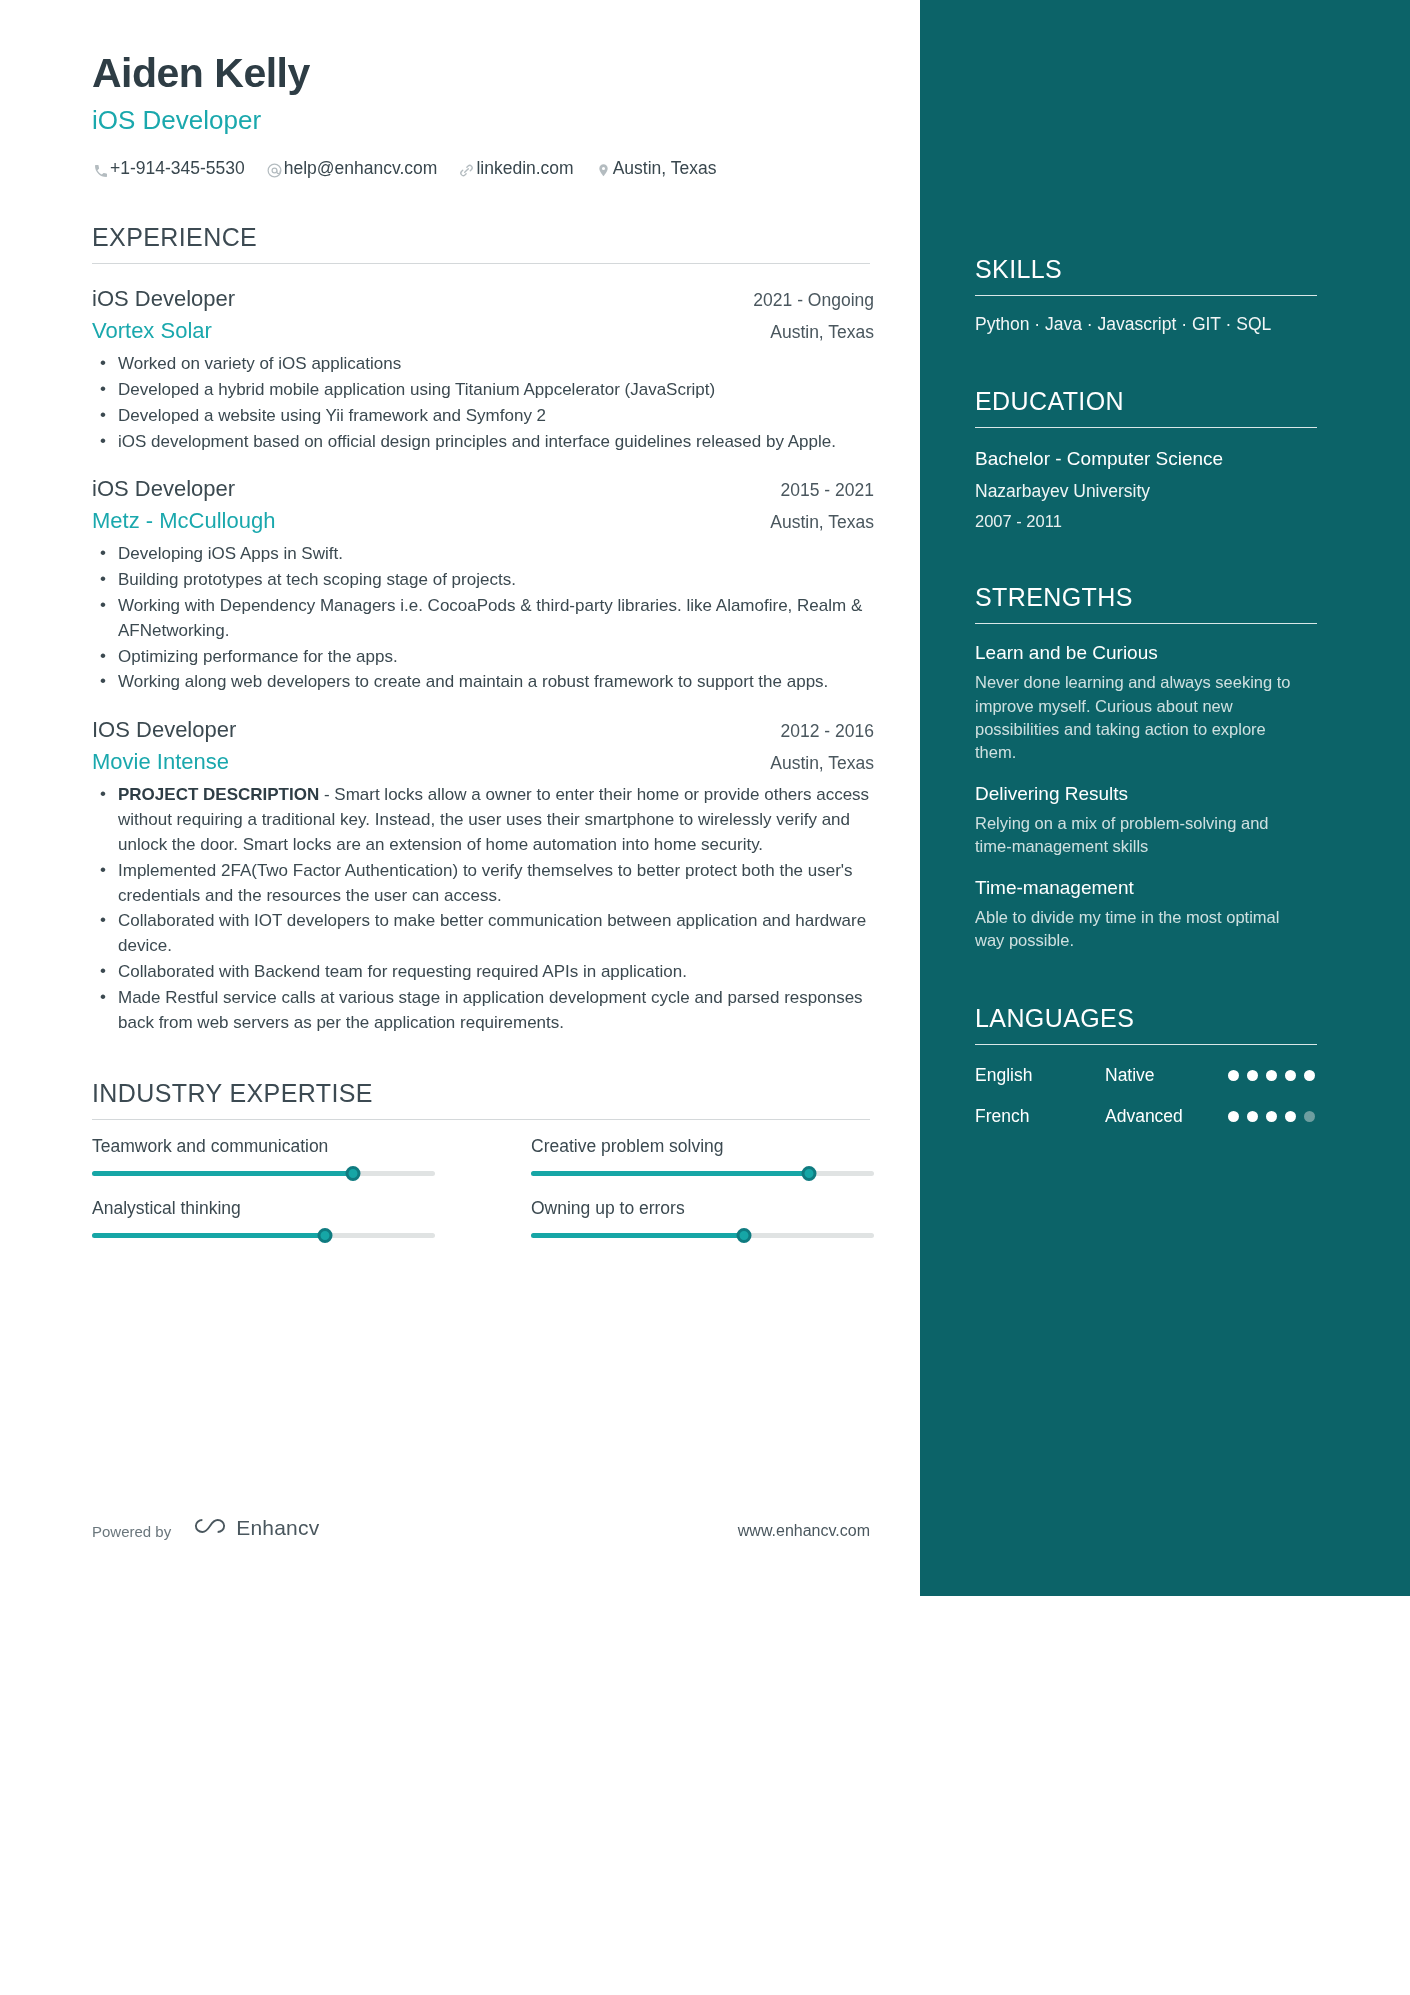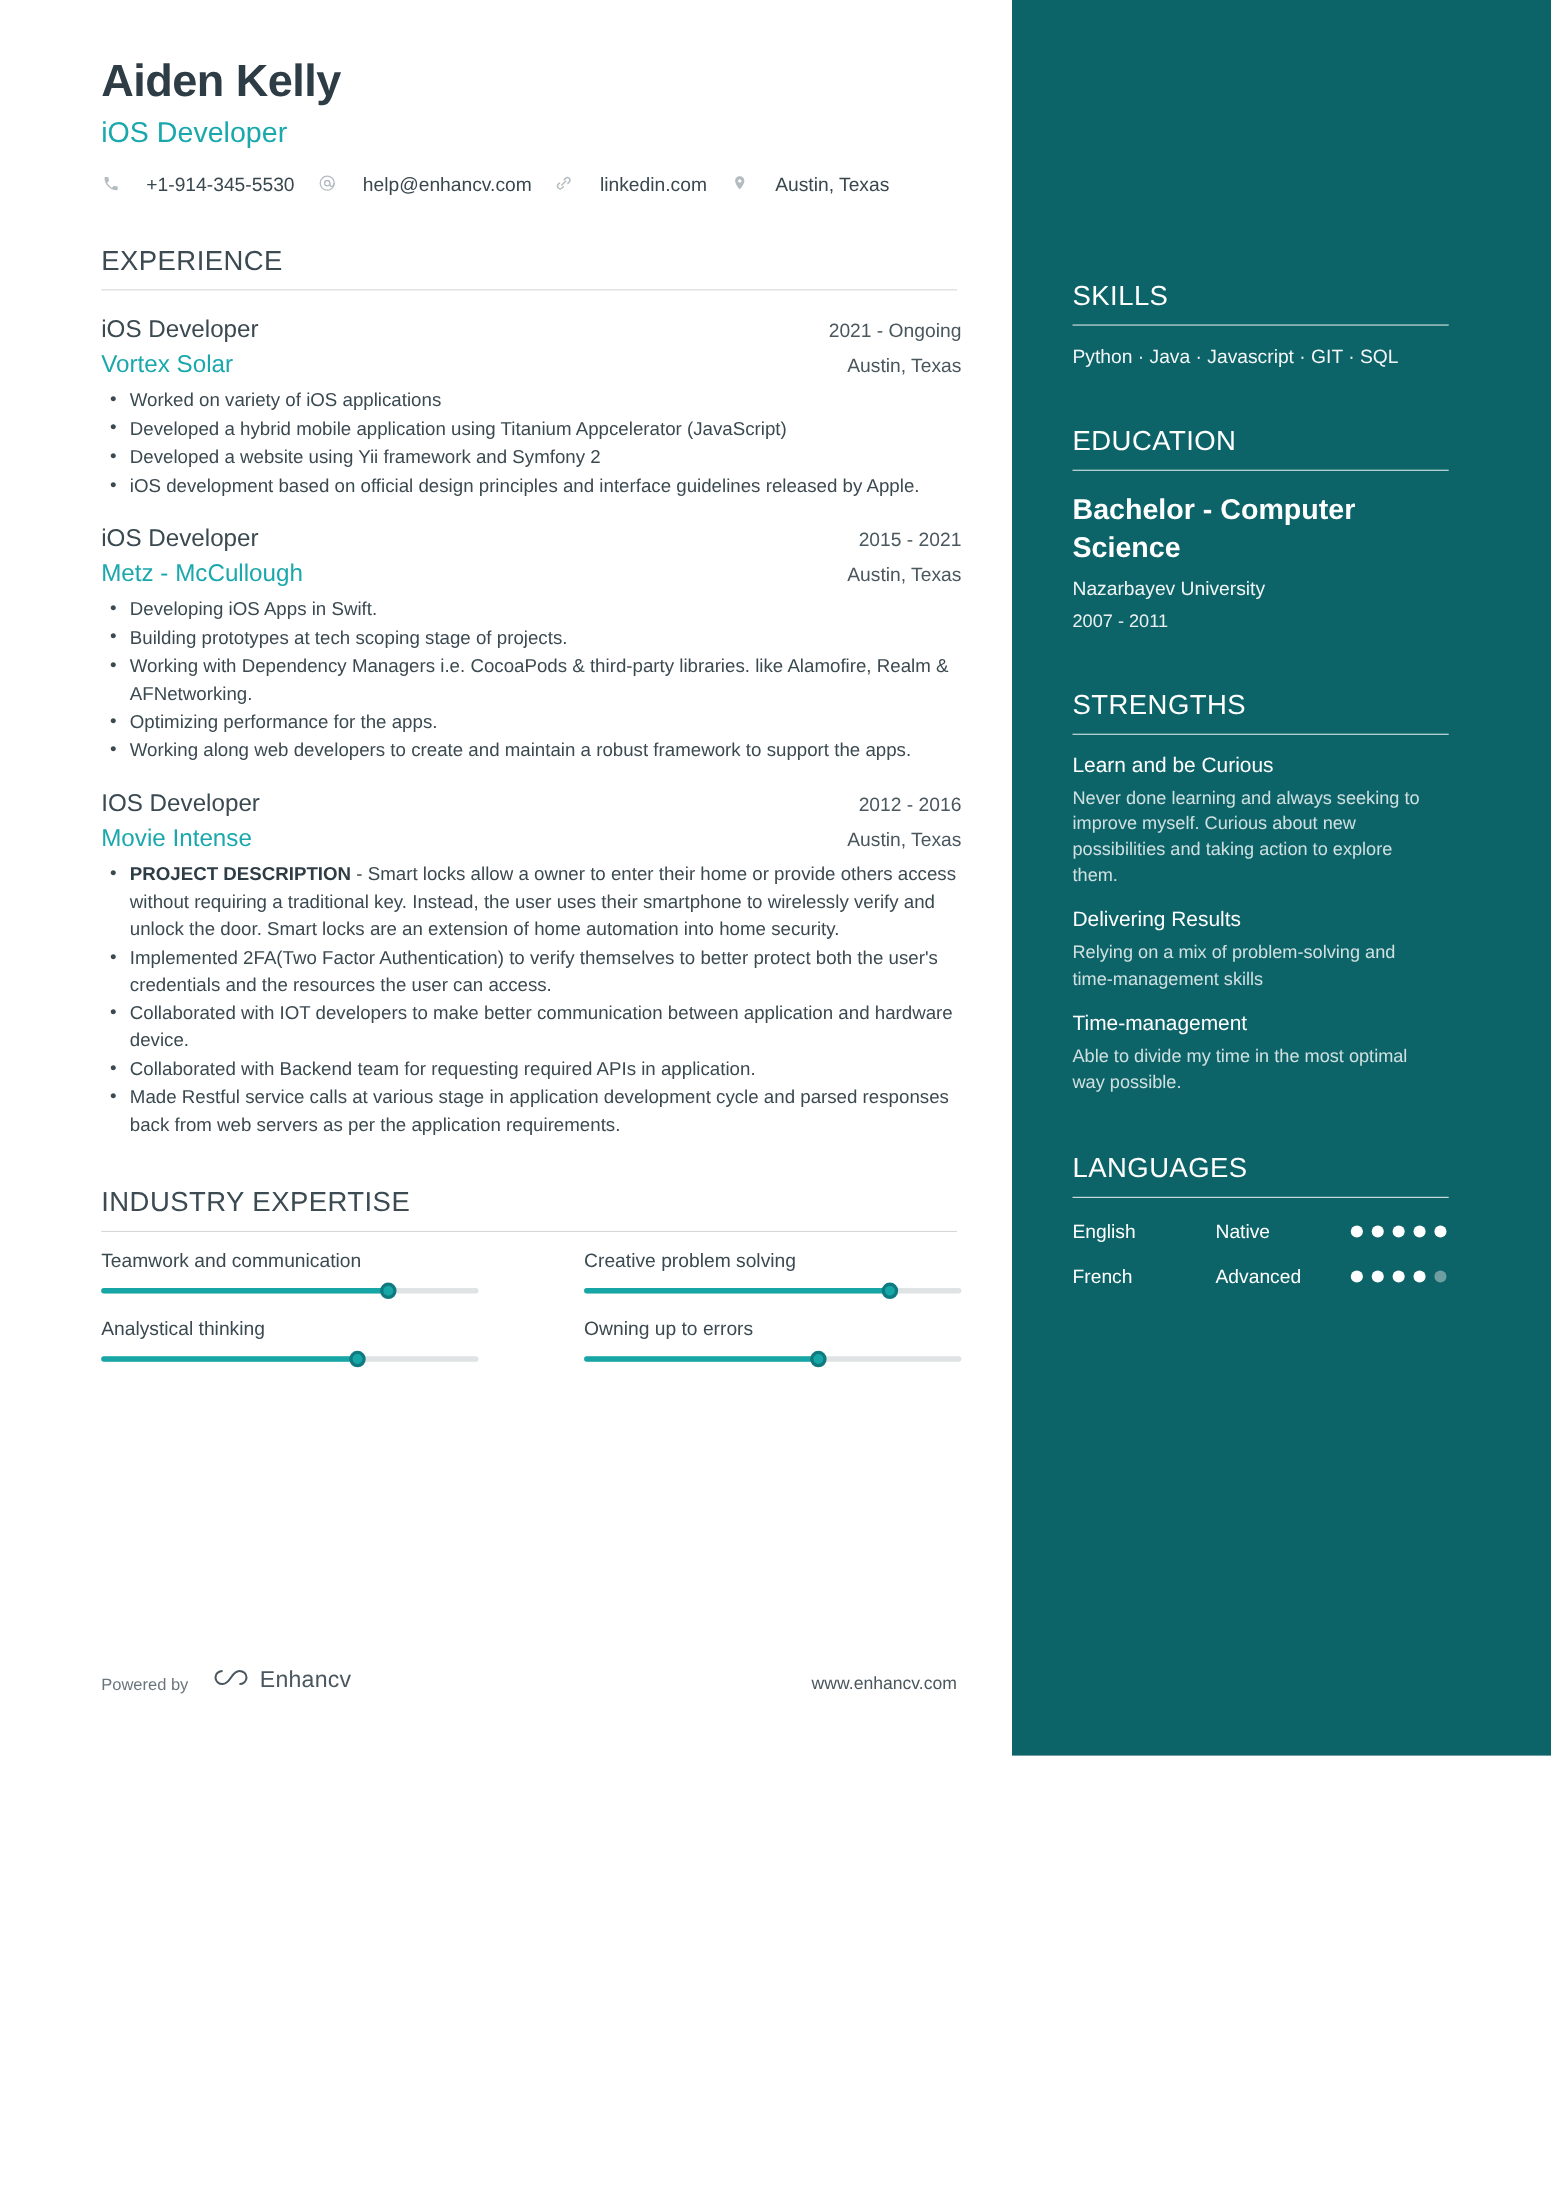--- a/index.html
+++ b/index.html
@@ -11,21 +11,21 @@
     overflow:hidden;
   }
   .page { position:relative; width:1410px; height:1596px; display:flex; }
 
   
   .main-col { width:920px; flex:0 0 920px; padding:50px 0 0 92px; box-sizing:border-box; position:relative; }
   .name { font-size:41px; font-weight:bold; letter-spacing:-0.5px; color:#2e3d45; margin:0; line-height:1.15; }
   .job-title { font-size:26px; color:#1aa8ad; margin:8px 0 0 0; font-weight:400; }
 
   .contact-row { display:flex; align-items:center; margin-top:22px; gap:21px; flex-wrap:nowrap; }
-  .contact-item { display:flex; align-items:flex-start; gap:24px; font-size:17.5px; color:#39474e; white-space:nowrap; }
+  .contact-item { display:flex; align-items:flex-end; gap:1px; font-size:17.5px; color:#39474e; white-space:nowrap; }
   .ci-icon { width:17px; height:17px; display:inline-flex; align-items:center; justify-content:center; color:#b4bcc0; flex:0 0 auto; }
   .ci-icon svg { display:block; }
 
   .section { margin-top:44px; }
   .section-title { font-size:25px; letter-spacing:0.4px; color:#3c4a52; font-weight:400; margin:0; }
   .rule { height:1px; background:#d4d8da; margin-top:11px; width:778px; }
 
   .summary-text { font-size:17.5px; line-height:1.52; margin-top:17px; width:782px; color:#3b4950; }
 
   .exp-entry { margin-top:22px; width:782px; }
@@ -58,21 +58,21 @@
 
   
   .side-col { width:490px; flex:0 0 490px; background:#0c6368; color:#ffffff; padding:0 0 0 0; position:relative; }
   .side-inner { padding:255px 48px 0 55px; }
   .side-section { margin-bottom:0; }
   .side-title { font-size:25px; letter-spacing:0.4px; font-weight:400; color:#ffffff; margin:0; }
   .side-rule { height:1px; background:#ffffff; opacity:0.85; margin-top:11px; width:342px; }
   .skills-line { font-size:17.5px; margin-top:18px; color:#f2f6f6; }
 
   .edu-block { margin-top:18px; }
-  .edu-degree { font-size:26px; font-weight:bold; line-height:1.32; color:#ffffff; width:270px; }
+  .edu-degree { font-size:19px; font-weight:normal; line-height:1.32; color:#ffffff; width:270px; }
   .edu-school { font-size:17.5px; margin-top:10px; color:#f0f5f5; }
   .edu-dates { font-size:16.5px; margin-top:10px; color:#e9f0f0; }
 
   .str-item { margin-top:18px; }
   .str-name { font-size:19px; color:#ffffff; }
   .str-desc { font-size:16.5px; line-height:1.42; margin-top:7px; color:#cfe0e0; width:330px; }
 
   .lang-row { display:flex; align-items:center; margin-top:20px; width:340px; }
   .lang-name { font-size:17.5px; color:#ffffff; width:130px; }
   .lang-level { font-size:17.5px; color:#ffffff; flex:1; text-align:left; padding-right:22px; }

